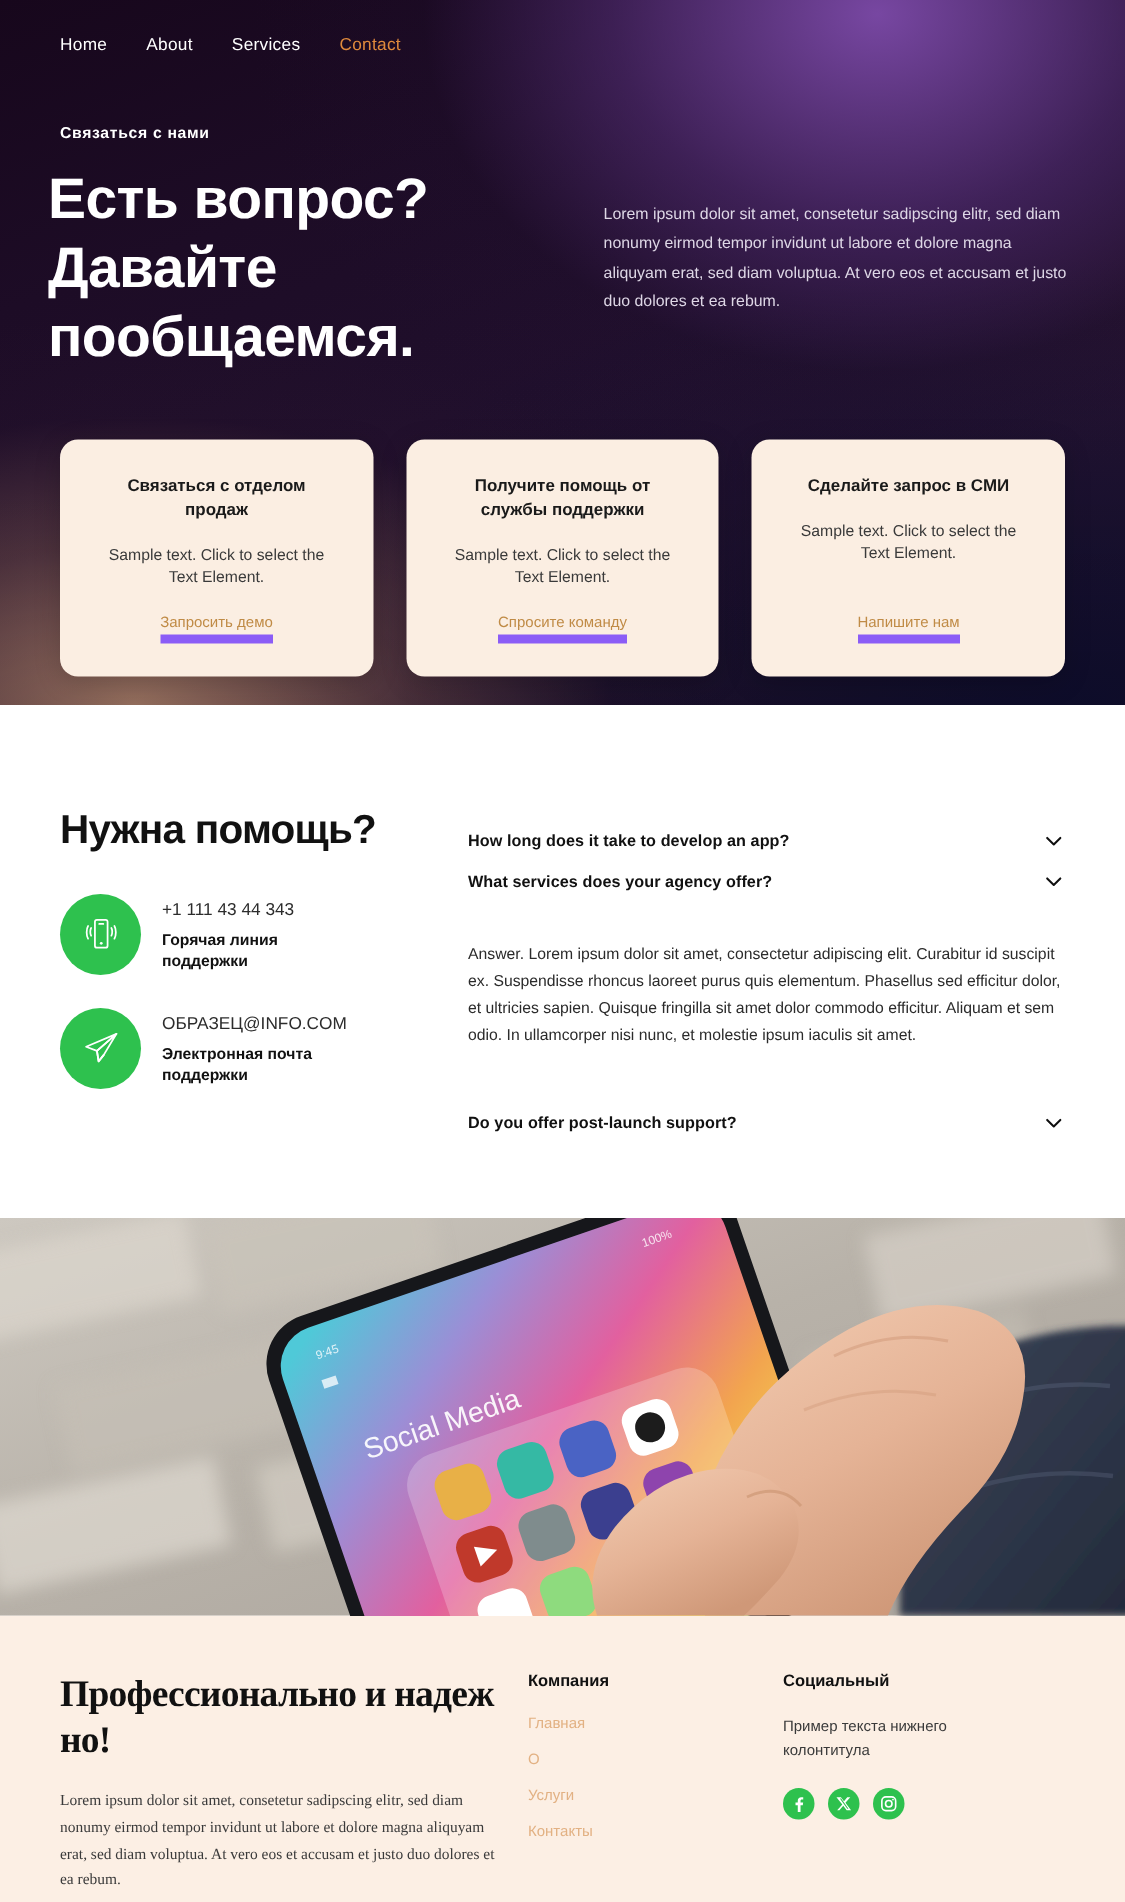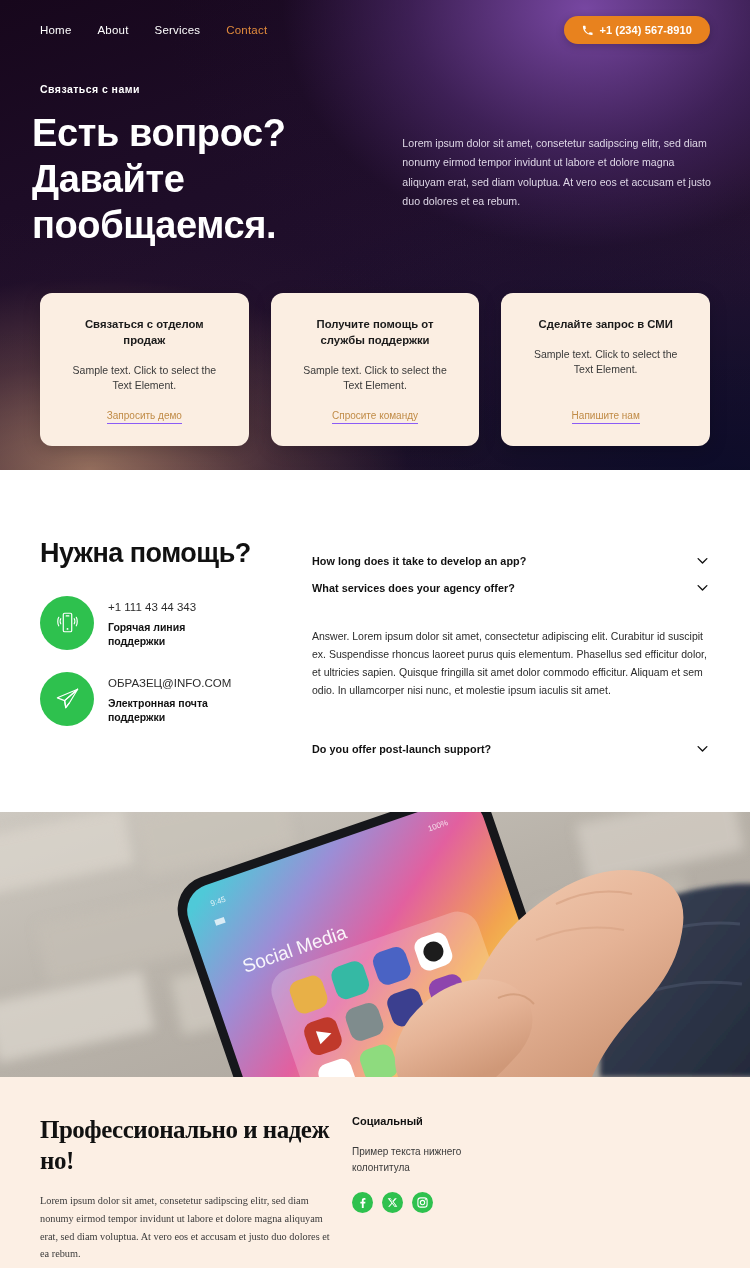--- a/index.html
+++ b/index.html
@@ -90,21 +90,21 @@
   .card-title {
     color: #1a1a1a; font-size: 11.3px; font-weight: 700;
     line-height: 1.4; margin-bottom: 14px;
   }
   .card-text {
     color: #3a3a3a; font-size: 10.5px; line-height: 1.5;
     margin-bottom: 16px; flex: 1;
   }
   .card-link {
     color: #c08b46; font-size: 10px; text-decoration: none;
-    border-bottom: 1px solid #8b5cf6; padding-bottom: 2px;
+    border-bottom: 6px solid #8b5cf6; padding-bottom: 2px;
     display: inline-block; align-self: center; cursor: pointer;
   }
 
   
   .help {
     background: #ffffff;
     padding: 67px 40px 50px;
     display: flex;
   }
   .help-left { width: 250px; flex-shrink: 0; }
@@ -192,28 +192,20 @@
   <div class="hero-inner">
 
     <nav class="nav">
       <div class="nav-links">
         <a class="nav-link" href="#">Home</a>
         <a class="nav-link" href="#">About</a>
         <a class="nav-link" href="#">Services</a>
         <a class="nav-link active" href="#">Contact</a>
       </div>
       <div class="nav-spacer"></div>
-      <button class="phone-btn">
-        <span>
-          <svg viewBox="0 0 24 24" fill="#ffffff" aria-hidden="true">
-            <path d="M6.6 10.8c1.7 3.3 4.3 5.9 7.6 7.6l2.5-2.5c.3-.3.8-.4 1.2-.3 1.3.4 2.7.7 4.1.7.6 0 1 .4 1 1V21c0 .6-.4 1-1 1C10.6 22 2 13.4 2 2.9c0-.6.4-1 1-1h3.7c.6 0 1 .4 1 1 0 1.4.2 2.8.7 4.1.1.4 0 .9-.3 1.2l-2.5 2.6z"></path>
-          </svg>
-        </span>
-        <span>+1 (234) 567-8910</span>
-      </button>
     </nav>
 
     <div class="eyebrow">Связаться с нами</div>
 
     <div class="hero-body">
       <div class="hero-left">
         <h1 class="hero-title">Есть вопрос? Давайте пообщаемся.</h1>
       </div>
       <div class="hero-right">
         <p class="hero-para">Lorem ipsum dolor sit amet, consetetur sadipscing elitr, sed diam nonumy eirmod tempor invidunt ut labore et dolore magna aliquyam erat, sed diam voluptua. At vero eos et accusam et justo duo dolores et ea rebum.</p>
@@ -414,20 +406,27 @@
   </svg>
 </section>
 
 <footer class="footer">
 
   <div class="footer-left">
     <h2 class="footer-title">Профессионально и надежно!</h2>
     <p class="footer-para">Lorem ipsum dolor sit amet, consetetur sadipscing elitr, sed diam nonumy eirmod tempor invidunt ut labore et dolore magna aliquyam erat, sed diam voluptua. At vero eos et accusam et justo duo dolores et ea rebum.</p>
   </div>
 
+  <div class="footer-col">
+    <div class="footer-col-title">Компания</div>
+    <a class="footer-link" href="#">Главная</a>
+    <a class="footer-link" href="#">О</a>
+    <a class="footer-link" href="#">Услуги</a>
+    <a class="footer-link" href="#">Контакты</a>
+  </div>
 
   <div class="footer-col social">
     <div class="footer-col-title">Социальный</div>
     <p class="footer-note">Пример текста нижнего колонтитула</p>
     <div class="socials">
       <a class="social-ico" href="#">
         <svg viewBox="0 0 24 24" fill="#ffffff" aria-hidden="true">
           <path d="M14.2 22v-8.3h2.8l.4-3.2h-3.2V8.4c0-.9.3-1.6 1.6-1.6h1.7V4c-.3 0-1.3-.1-2.5-.1-2.5 0-4.2 1.5-4.2 4.3v2.3H8v3.2h2.8V22h3.4z"></path>
         </svg>
       </a>

